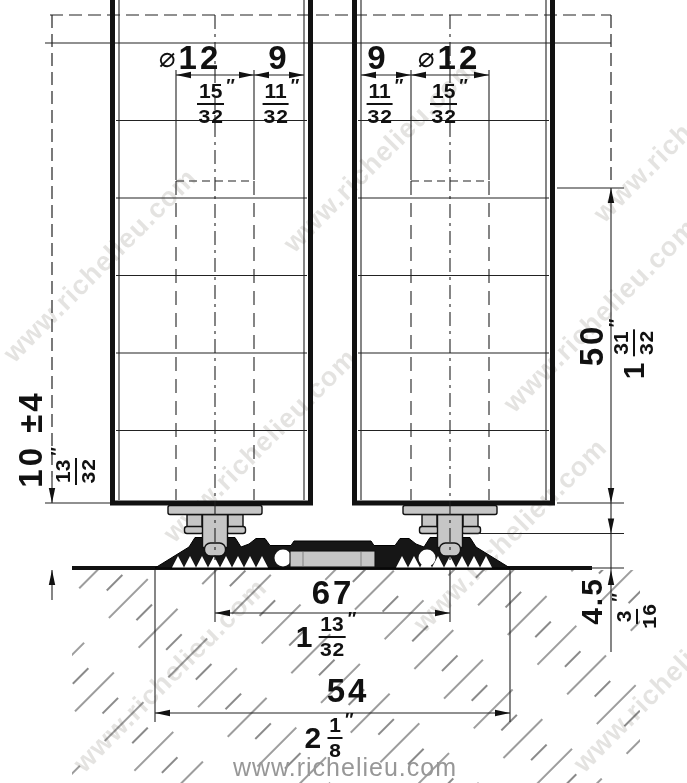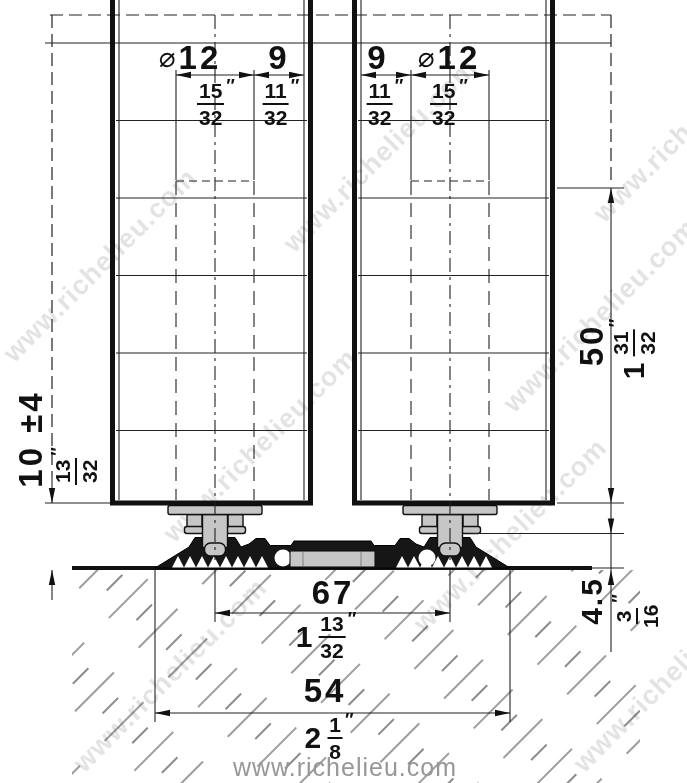--- a/index.html
+++ b/index.html
@@ -8,21 +8,21 @@
   #drawing{position:absolute;left:0;top:0;}
   
   .lbl{position:absolute;transform:translate(-50%,-50%);display:flex;align-items:center;
        white-space:nowrap;font-weight:700;color:#111;line-height:1;}
   .rot{transform:translate(-50%,-50%) rotate(-90deg);}
   .mm{font-size:33px;letter-spacing:3px;}
   .mm-sm{font-size:30px;letter-spacing:2px;}
   .dia{font-size:28px;font-weight:400;margin-right:3px;font-family:"DejaVu Sans",sans-serif;}
   .frac{display:flex;flex-direction:column;align-items:center;line-height:1;font-size:21px;font-weight:700;}
   .fn{border-bottom:2px solid #111;padding:0 2px 2px;}
-  .fd{padding-top:2px;}
+  .fd{padding-top:2px;font-family:Liberation Mono, monospace;}
   .inch{font-size:18px;line-height:1;align-self:flex-start;margin:-3px 0 0 2px;}
   .whole{font-size:30px;margin-right:6px;}
   
   .wm{position:absolute;transform:rotate(-45deg);font-size:27px;font-weight:700;
       letter-spacing:1px;color:#bab8b2;opacity:.38;white-space:nowrap;}
   
   .footer-url{position:absolute;transform:translate(-50%,-50%);font-size:25px;font-weight:400;
       letter-spacing:1px;color:#979797;white-space:nowrap;}
 </style>
 </head>
@@ -276,21 +276,21 @@
   </div>
   <div class="lbl" style="left:326px;top:637px">
     <span class="whole">1</span>
     <span class="frac">
         <span class="fn">13</span>
         <span class="fd">32</span>
       </span>
     <span class="inch">″</span>
   </div>
 
-  <div class="lbl" style="left:325px;top:690px">
+  <div class="lbl" style="left:348px;top:690px">
     <span class="mm">54</span>
   </div>
   <div class="lbl" style="left:329px;top:738px">
     <span class="whole">2</span>
     <span class="frac">
         <span class="fn">1</span>
         <span class="fd">8</span>
       </span>
     <span class="inch">″</span>
   </div>

